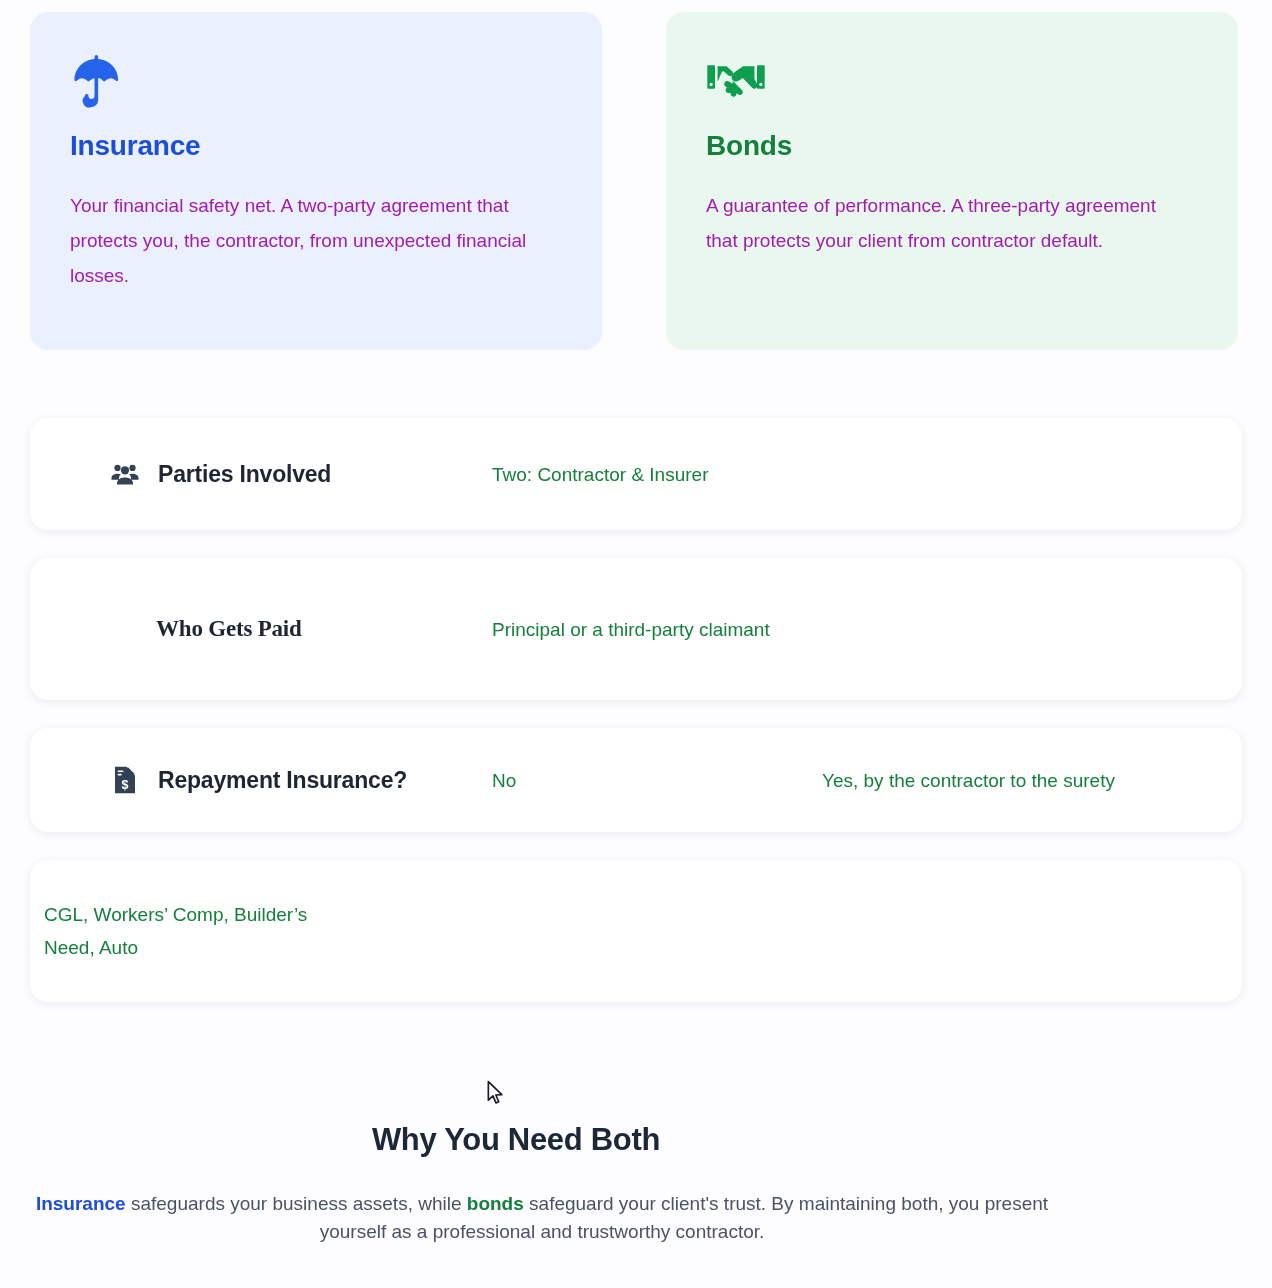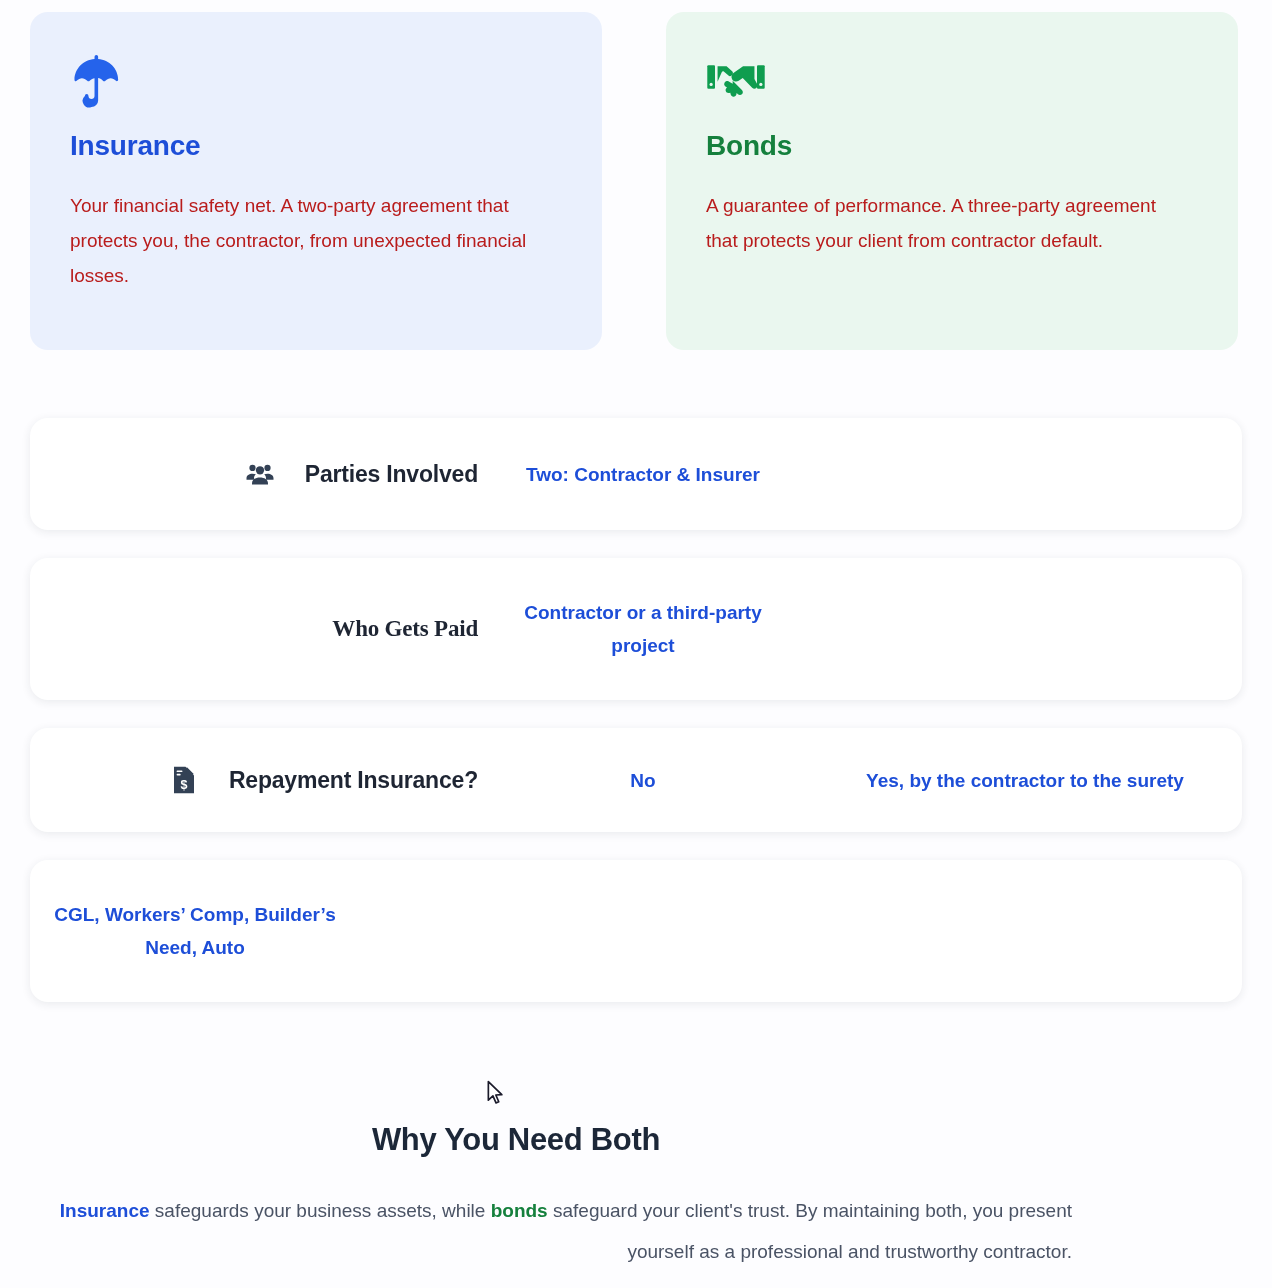--- a/index.html
+++ b/index.html
@@ -49,21 +49,21 @@
     letter-spacing: -0.2px;
     margin-top: 22px;
   }
   .def-card.insurance .def-title { color: #1d4ed8; }
   .def-card.bonds     .def-title { color: #15803d; }
 
   .def-desc {
     margin-top: 26px;
     font-size: 19px;
     line-height: 35px;
-    color: #b91c1c;
+    color: #a21caf;
     max-width: 470px;
   }
 
   
   .rows {
     position: absolute;
     left: 30px;
     top: 418px;
     width: 1212px;
   }
@@ -79,23 +79,22 @@
 
   .row-1 { height: 112px; }
   .row-2 { height: 142px; }
   .row-3 { height: 104px; }
   .row-4 { height: 142px; }
 
   .row-label {
     width: 448px;
     display: flex;
     align-items: center;
-    gap: 28px;
+    gap: 16px;
     padding-left: 78px;
-    justify-content: flex-end;
   }
 
   .row-icon {
     width: 34px;
     height: 34px;
     display: flex;
     align-items: center;
     justify-content: center;
     flex: 0 0 auto;
   }
@@ -106,26 +105,25 @@
     font-weight: bold;
     color: #1e2533;
     letter-spacing: -0.2px;
     white-space: nowrap;
   }
 
   .row-label.no-icon { padding-left: 126px; font-family: Liberation Serif, serif; }
 
   .row-val {
     flex: 1 1 0;
-    text-align: center;
+    text-align: left;
     font-size: 19px;
     line-height: 33px;
-    color: #1d4ed8;
+    color: #15803d;
     padding: 0 14px;
-    font-weight: bold;
   }
   .row-val.col-a { max-width: 330px; }
 
   
   .footer {
     position: absolute;
     left: 12px;
     top: 1122px;
     width: 1008px;
     text-align: center;
@@ -134,26 +132,25 @@
   .footer-title {
     font-size: 31px;
     font-weight: bold;
     color: #1c2738;
     letter-spacing: -0.3px;
   }
 
   .footer-text {
     margin-top: 32px;
     font-size: 19px;
-    line-height: 41px;
+    line-height: 28px;
     color: #4a5365;
     width: 1060px;
     margin-left: auto;
     margin-right: auto;
-    text-align: right;
   }
 
   .hl-blue  { color: #1d4ed8; font-weight: bold; }
   .hl-green { color: #15803d; font-weight: bold; }
 
   
   .cursor {
     position: absolute;
     left: 486px;
     top: 1080px;
@@ -214,21 +211,21 @@
         <span class="row-label-text">Parties Involved</span>
       </div>
       <div class="row-val col-a">Two: Contractor &amp; Insurer</div>
     </div>
 
     <div class="row row-2">
       <div class="row-label no-icon">
 
         <span class="row-label-text">Who Gets Paid</span>
       </div>
-      <div class="row-val col-a">Contractor or a third-party project</div>
+      <div class="row-val col-a">Principal or a third-party claimant</div>
     </div>
 
     <div class="row row-3">
       <div class="row-label">
         <span class="row-icon">
           <svg width="28" height="30" viewBox="0 0 20 24" fill="#334155" aria-hidden="true">
             <path d="M2 1.4h9.2L18 8.1v14.5H2V1.4z"></path>
             <path d="M12.2 1.6v5.6h5.6l-5.6-5.6z" fill="#334155"></path>
             <rect x="4.1" y="4.3" width="4.6" height="1.3" rx="0.5" fill="#ffffff"></rect>
             <rect x="4.1" y="7" width="3.2" height="1.3" rx="0.5" fill="#ffffff"></rect>

